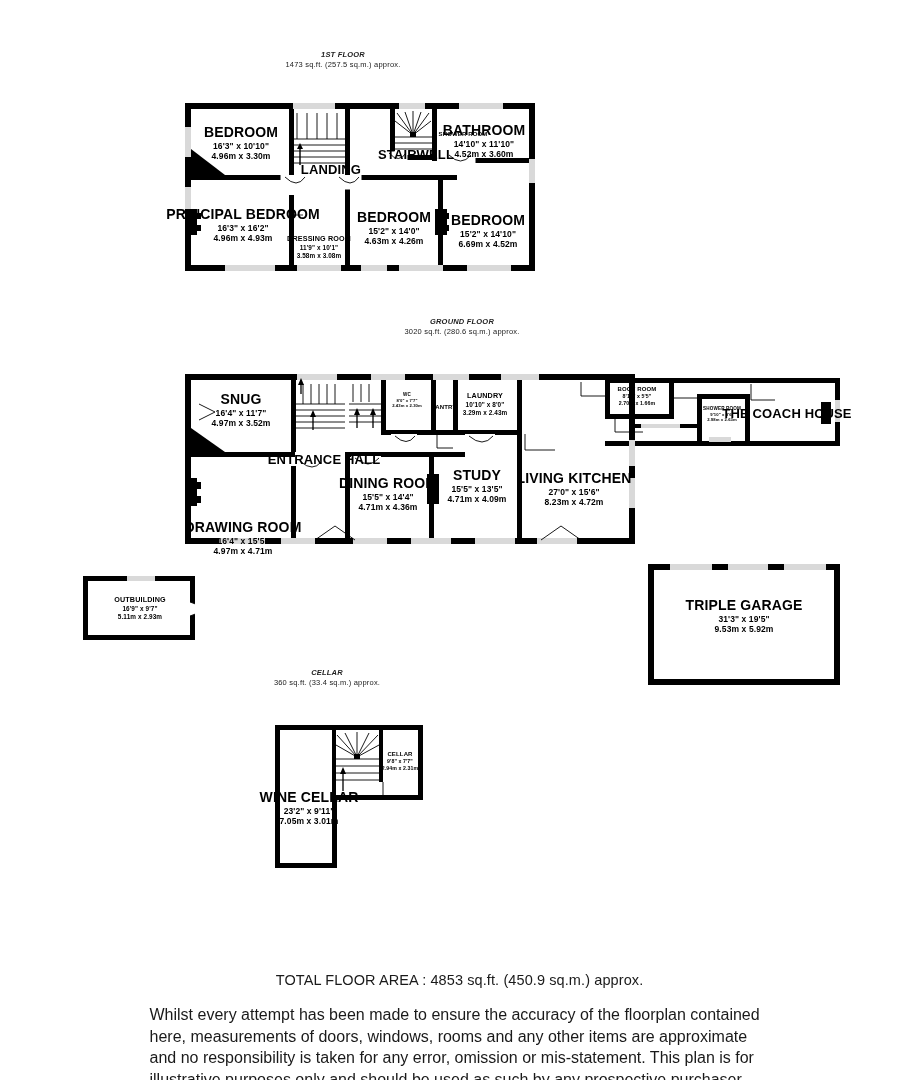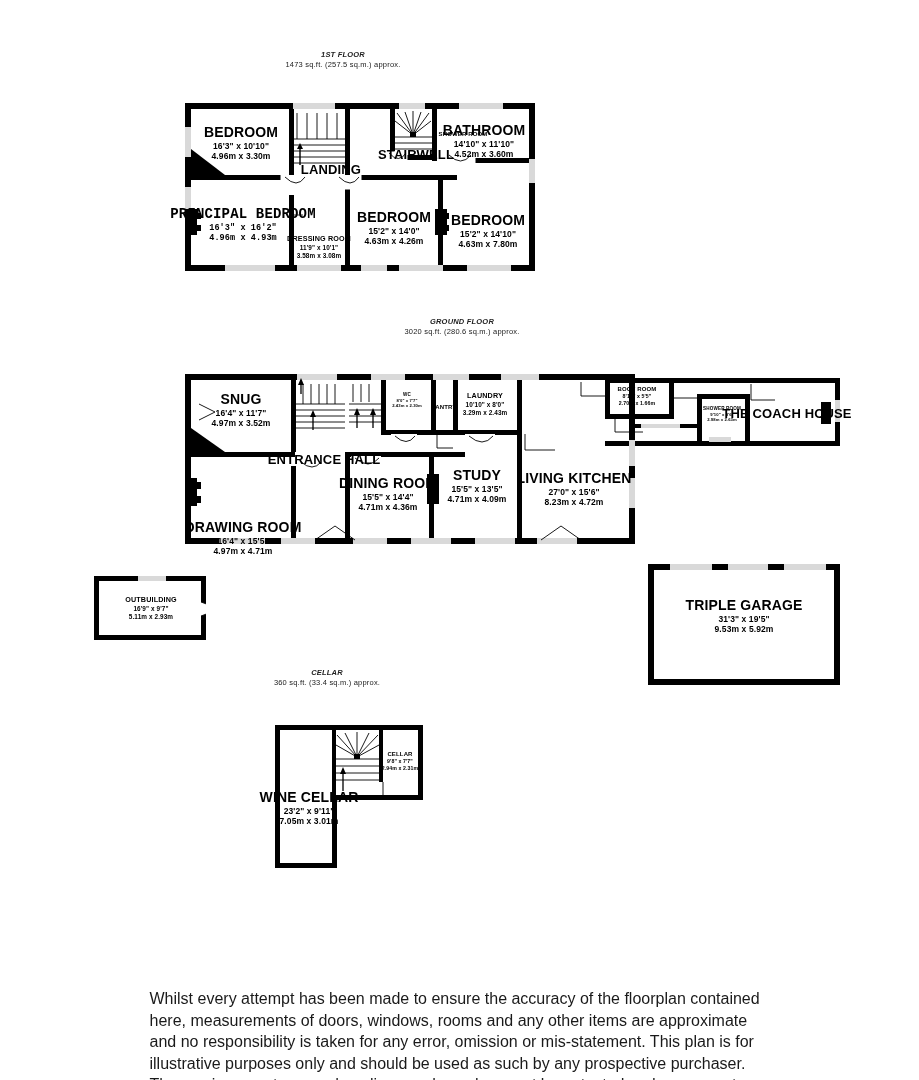--- a/index.html
+++ b/index.html
@@ -199,42 +199,42 @@
   <div class="room sm" style="left:278px; top:32px;">
     <span class="r-name">SHOWER ROOM</span>
   </div>
 
   <div class="room" style="left:299px; top:38px;">
     <span class="r-name">BATHROOM</span>
     <span class="r-imp">14'10"  x 11'10"</span>
     <span class="r-met">4.52m  x 3.60m</span>
   </div>
 
-  <div class="room" style="left:58px; top:122px;font-family:Liberation Mono, monospace;">
+  <div class="room" style="left:58px; top:122px;">
     <span class="r-name">PRINCIPAL BEDROOM</span>
     <span class="r-imp">16'3"  x 16'2"</span>
     <span class="r-met">4.96m  x 4.93m</span>
   </div>
 
   <div class="room md" style="left:134px; top:144px;">
     <span class="r-name">DRESSING ROOM</span>
     <span class="r-imp">11'9"  x 10'1"</span>
     <span class="r-met">3.58m  x 3.08m</span>
   </div>
 
   <div class="room" style="left:209px; top:125px;">
     <span class="r-name">BEDROOM</span>
     <span class="r-imp">15'2"  x 14'0"</span>
     <span class="r-met">4.63m  x 4.26m</span>
   </div>
 
   <div class="room" style="left:303px; top:128px;">
     <span class="r-name">BEDROOM</span>
     <span class="r-imp">15'2"  x 14'10"</span>
-    <span class="r-met">4.63m  x 7.80m</span>
+    <span class="r-met">6.69m  x 4.52m</span>
   </div>
 </div>
 
 <div class="floor-caption" style="left:382px; top:317px; width:160px;">
   <span class="fc-title">GROUND FLOOR</span>
   <span class="fc-area">3020 sq.ft. (280.6 sq.m.) approx.</span>
 </div>
 
 <div class="plan" style="left:185px; top:374px; width:655px; height:170px;">
 
@@ -426,21 +426,21 @@
     <span class="r-met">4.71m  x 4.09m</span>
   </div>
 
   <div class="room" style="left:389px; top:115px;">
     <span class="r-name">LIVING KITCHEN</span>
     <span class="r-imp">27'0"  x 15'6"</span>
     <span class="r-met">8.23m  x 4.72m</span>
   </div>
 </div>
 
-<div class="plan" style="left:94px; top:576px; width:112px; height:52px;">
+<div class="plan" style="left:83px; top:576px; width:112px; height:52px;">
   <svg width="112" height="64" viewBox="0 0 112 64">
     <rect x="0" y="0" width="112" height="64" fill="#fff"></rect>
     <rect x="0" y="0" width="112" height="5" fill="#000"></rect>
     <rect x="0" y="59" width="112" height="5" fill="#000"></rect>
     <rect x="0" y="0" width="5" height="64" fill="#000"></rect>
     <rect x="107" y="0" width="5" height="64" fill="#000"></rect>
     <rect x="44" y="0" width="28" height="5" fill="#d9d9d9"></rect>
     <path d="M107,26 L126,33 L107,40" fill="#fff" stroke="#000" stroke-width="0.9"></path>
   </svg>
   <div class="room md" style="left:57px; top:32px;">
@@ -511,15 +511,16 @@
     <span class="r-met">2.94m  x 2.31m</span>
   </div>
   <div class="room" style="left:34px; top:83px;">
     <span class="r-name">WINE CELLAR</span>
     <span class="r-imp">23'2"  x 9'11"</span>
     <span class="r-met">7.05m  x 3.01m</span>
   </div>
 </div>
 
 <div class="footer" style="top:972px;">
+  <div class="total-area">TOTAL FLOOR AREA : 4853 sq.ft. (450.9 sq.m.) approx.</div>
   <div class="disclaimer">Whilst every attempt has been made to ensure the accuracy of the floorplan contained here, measurements of doors, windows, rooms and any other items are approximate and no responsibility is taken for any error, omission or mis-statement. This plan is for illustrative purposes only and should be used as such by any prospective purchaser. The services, systems and appliances shown have not been tested and no guarantee as to their operability or efficiency can be given.</div>
   <div class="madewith">Made with Metropix ©2026</div>
 </div>
 
 </body></html>

